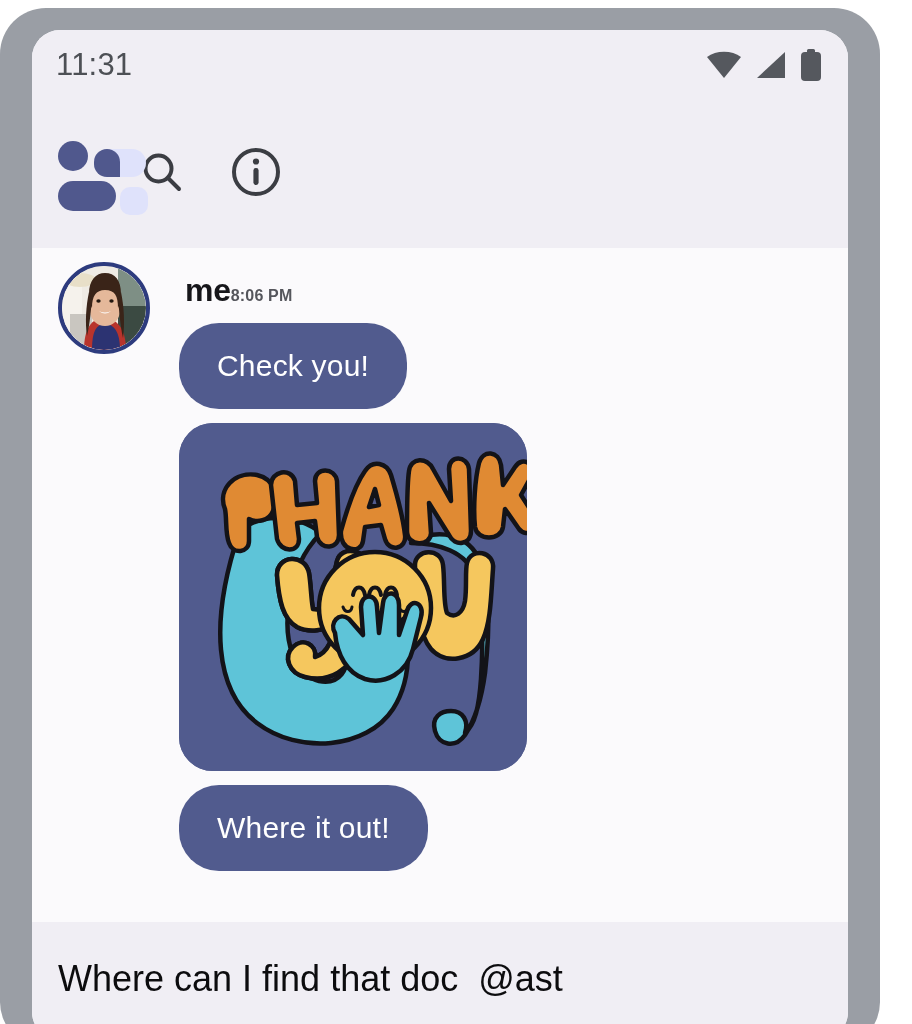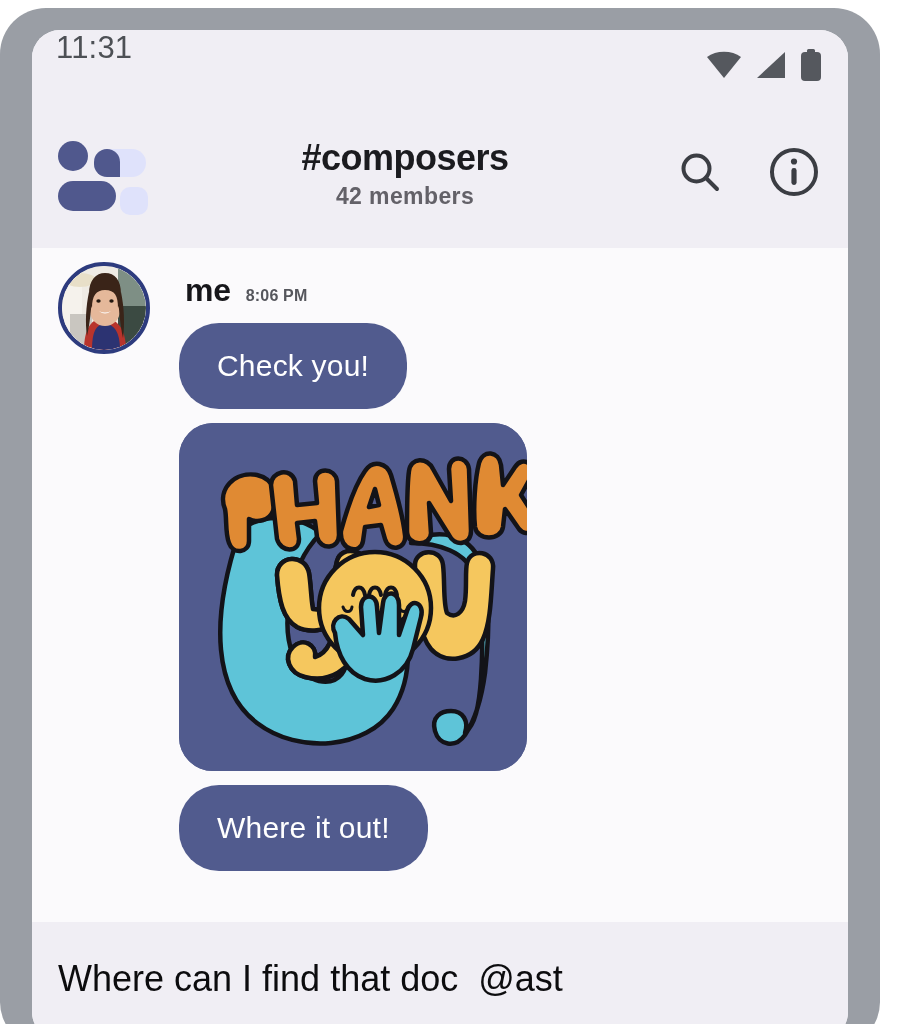--- a/index.html
+++ b/index.html
@@ -27,20 +27,21 @@
     border-radius: 28px;
     overflow: hidden;
   }
 
   
   #status-bar {
     position: relative;
     height: 70px;
     background: #f0eef4;
     display: flex;
+    align-items: center;
     justify-content: space-between;
     padding: 0 26px 0 24px;
   }
   #status-time {
     font-size: 31px;
     color: #4d5055;
     letter-spacing: 0.2px;
   }
   #status-icons {
     display: flex;
@@ -125,21 +126,20 @@
   #avatar-photo { position: absolute; inset: 0; }
 
   #message-column {
     flex: 1 1 auto;
     padding-left: 29px;
     padding-top: 10px;
   }
   #message-meta {
     display: flex;
     align-items: baseline;
-    gap: 15px;
     padding-left: 6px;
   }
   #sender-name {
     font-size: 32px;
     font-weight: bold;
     color: #16161a;
     letter-spacing: -0.3px;
   }
   #message-time {
     font-size: 16px;
@@ -210,24 +210,20 @@
 
     <div id="channel-header">
       <div id="app-logo">
         <span id="logo-circle" class="logo-dot-dark"></span>
         <span id="logo-pill-lt" class="logo-dot-light"></span>
         <span id="logo-wedge" class="logo-dot-dark"></span>
         <span id="logo-pill-dk" class="logo-dot-dark"></span>
         <span id="logo-sq-lt" class="logo-dot-light"></span>
       </div>
 
-      <div id="channel-title-block">
-        <div id="channel-name">#composers</div>
-        <div id="channel-members">42 members</div>
-      </div>
 
       <div id="header-actions">
         <span class="header-action">
           <svg width="48" height="48" viewBox="0 0 48 48">
             <circle cx="20.5" cy="20.5" r="13" fill="none" stroke="#3b3d43" stroke-width="4"></circle>
             <line x1="30" y1="30" x2="41" y2="41" stroke="#3b3d43" stroke-width="4" stroke-linecap="round"></line>
           </svg>
         </span>
         <span class="header-action">
           <svg width="52" height="52" viewBox="0 0 52 52">

